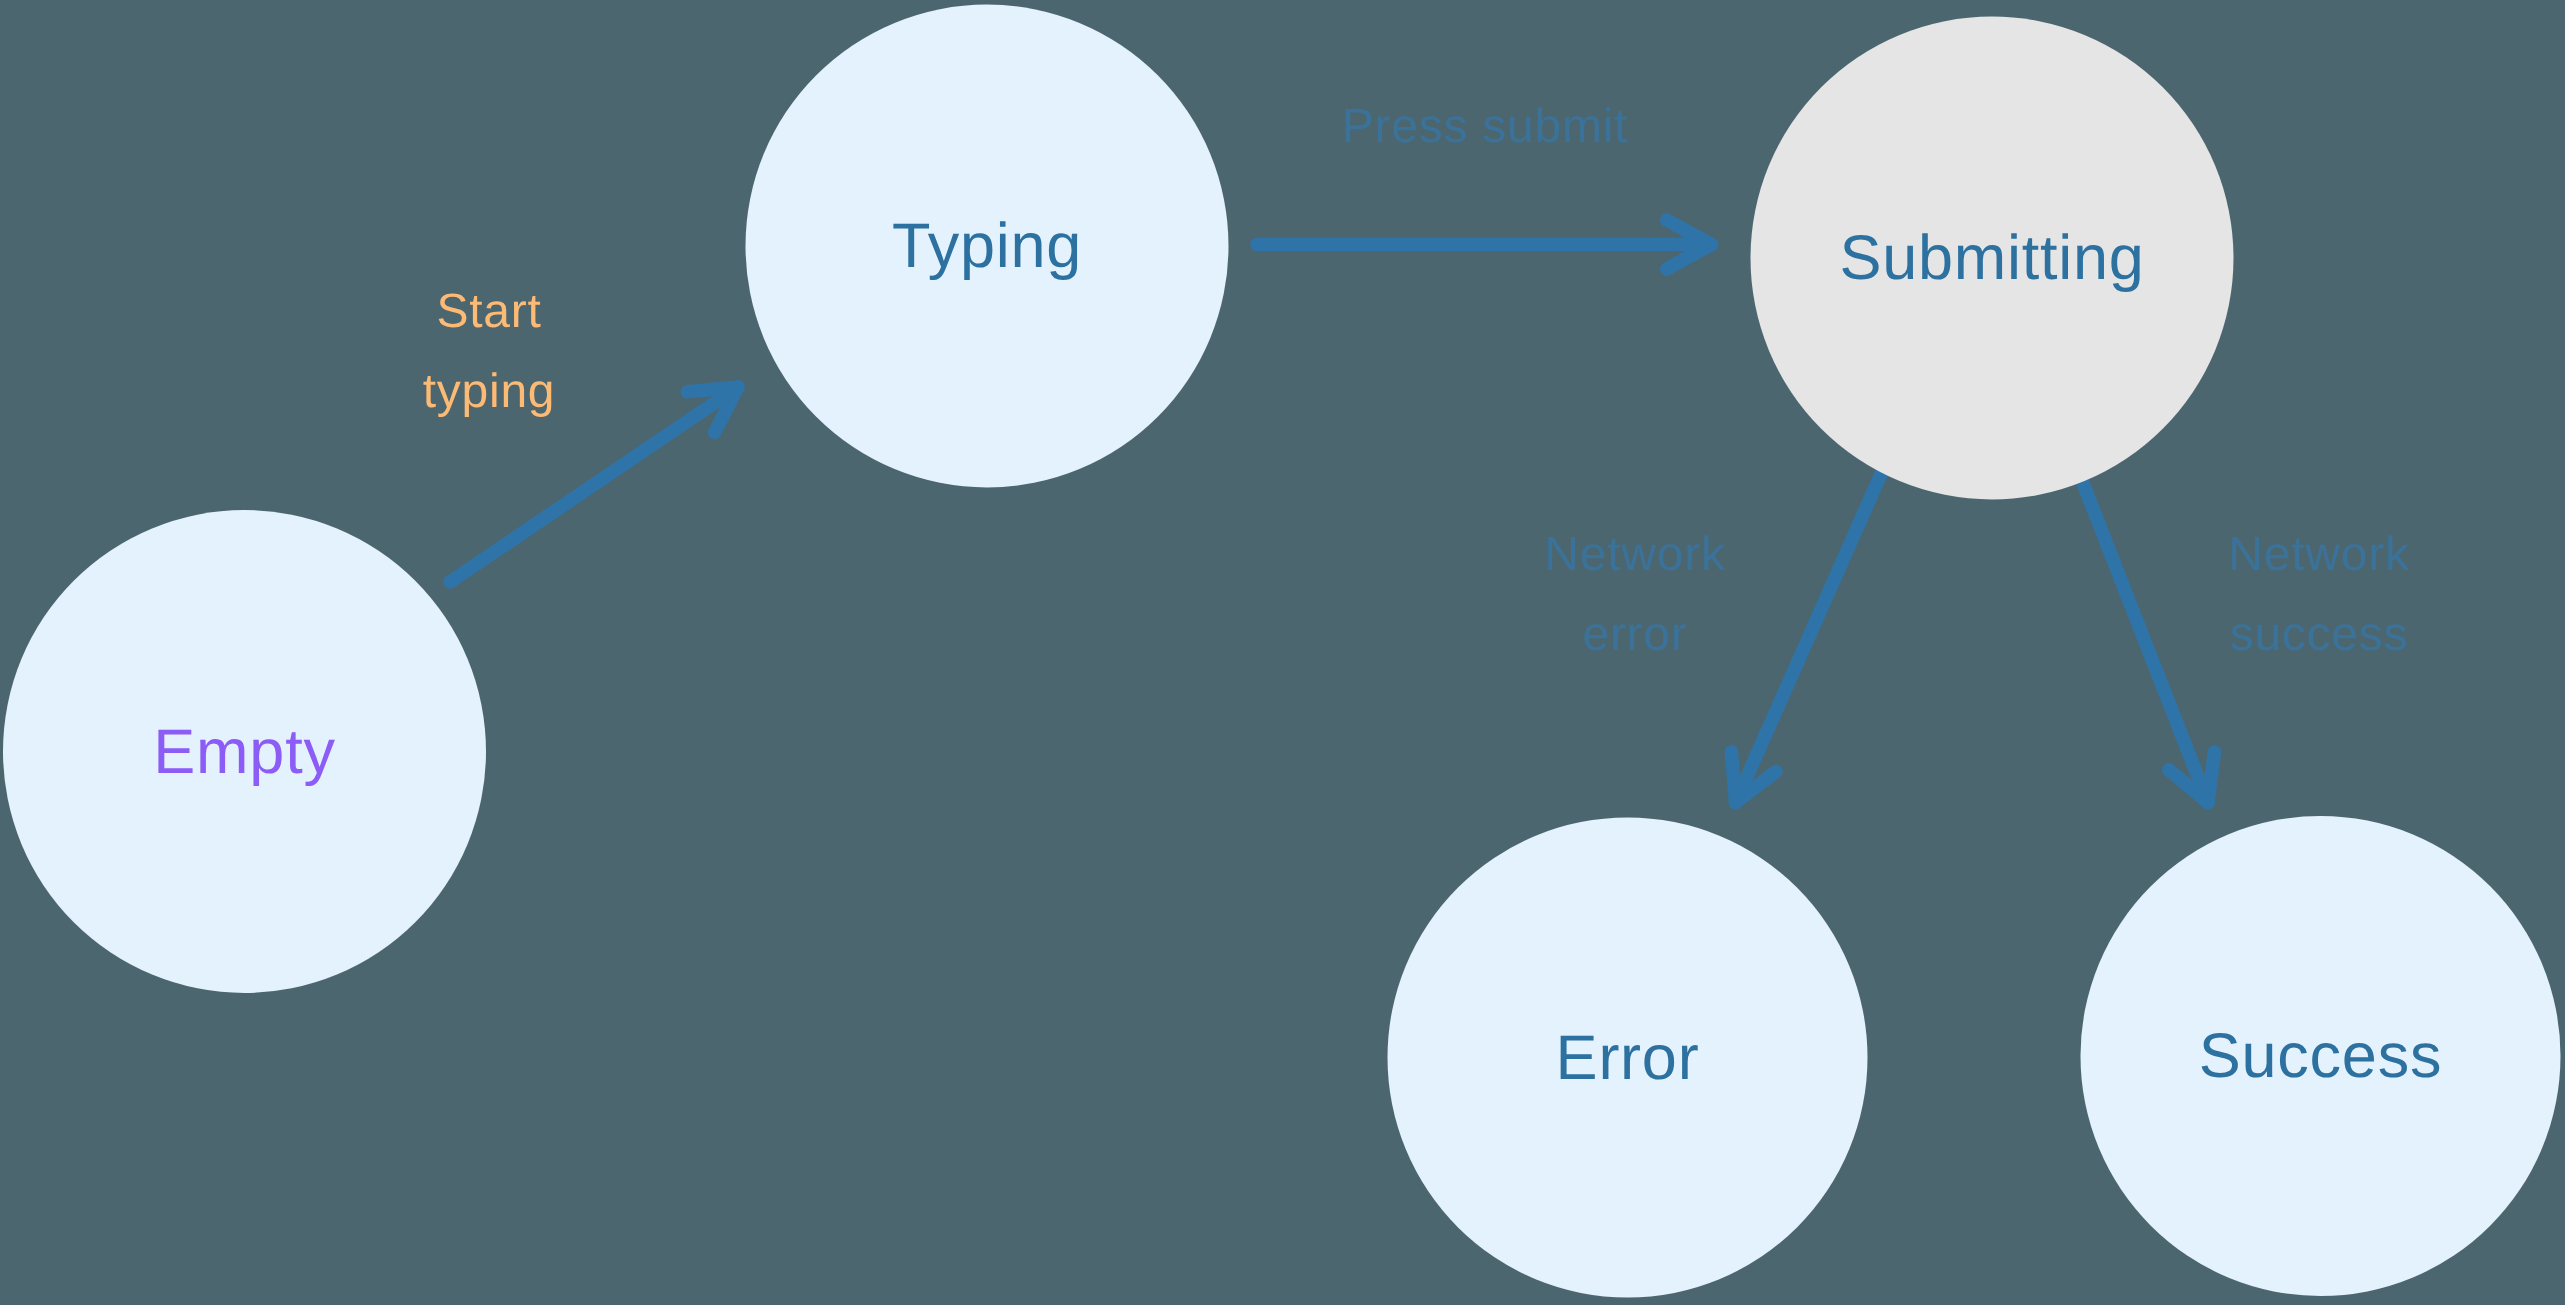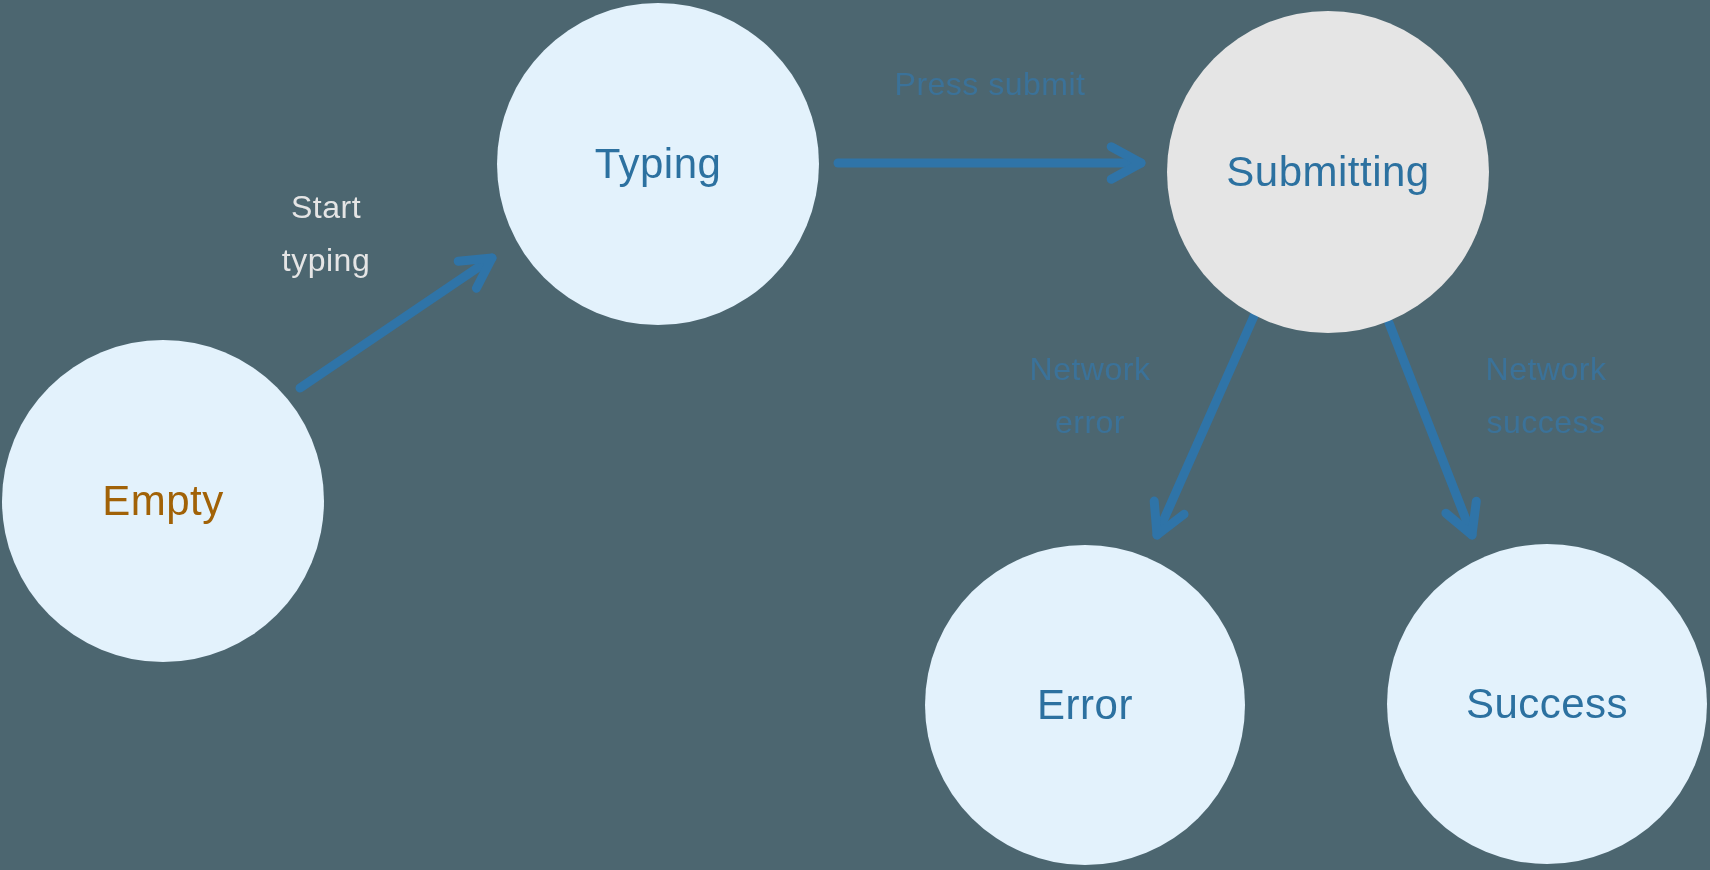--- a/index.html
+++ b/index.html
@@ -67,37 +67,37 @@
         <line x1="1254" y1="316" x2="1157" y2="535" stroke="#2F74A8" stroke-width="9" stroke-linecap="round"></line>
         <path d="M 1154.2 501.1 L 1157 535 L 1184.0 514.3" fill="none" stroke="#2F74A8" stroke-width="9" stroke-linecap="round" stroke-linejoin="round"></path>
       </g>
       <g>
         <line x1="1389" y1="323" x2="1472" y2="535" stroke="#2F74A8" stroke-width="9" stroke-linecap="round"></line>
         <path d="M 1445.9 513.2 L 1472 535 L 1476.3 501.3" fill="none" stroke="#2F74A8" stroke-width="9" stroke-linecap="round" stroke-linejoin="round"></path>
       </g>
     </svg>
   <div>
       <div class="node" style="left: 2px; top: 340px; width: 322px; height: 322px; background: rgb(227, 242, 252);">
-        <span class="node-label" style="color: #a16207;">Empty</span>
+        <span class="node-label" style="color: #8b5cf6;">Empty</span>
       </div>
       <div class="node" style="left: 497px; top: 3px; width: 322px; height: 322px; background: rgb(227, 242, 252);">
         <span class="node-label" style="color: rgb(44, 113, 160);">Typing</span>
       </div>
       <div class="node" style="left: 1167px; top: 11px; width: 322px; height: 322px; background: #e5e5e5;">
         <span class="node-label" style="color: rgb(44, 113, 160);">Submitting</span>
       </div>
       <div class="node" style="left: 925px; top: 545px; width: 320px; height: 320px; background: rgb(227, 242, 252);">
         <span class="node-label" style="color: rgb(44, 113, 160);">Error</span>
       </div>
       <div class="node" style="left: 1387px; top: 544px; width: 320px; height: 320px; background: rgb(227, 242, 252);">
         <span class="node-label" style="color: rgb(44, 113, 160);">Success</span>
       </div>
     </div>
   <div>
-      <div class="edge-label" style="left: 326px; top: 234px; color: #e5e5e5;">
+      <div class="edge-label" style="left: 326px; top: 234px; color: #fdba74;">
         <div>Start</div>
         <div>typing</div>
       </div>
       <div class="edge-label" style="left: 990px; top: 84px; color: rgb(59, 114, 153);">
         <div>Press submit</div>
       </div>
       <div class="edge-label" style="left: 1090px; top: 396px; color: rgb(59, 114, 153);">
         <div>Network</div>
         <div>error</div>
       </div>

